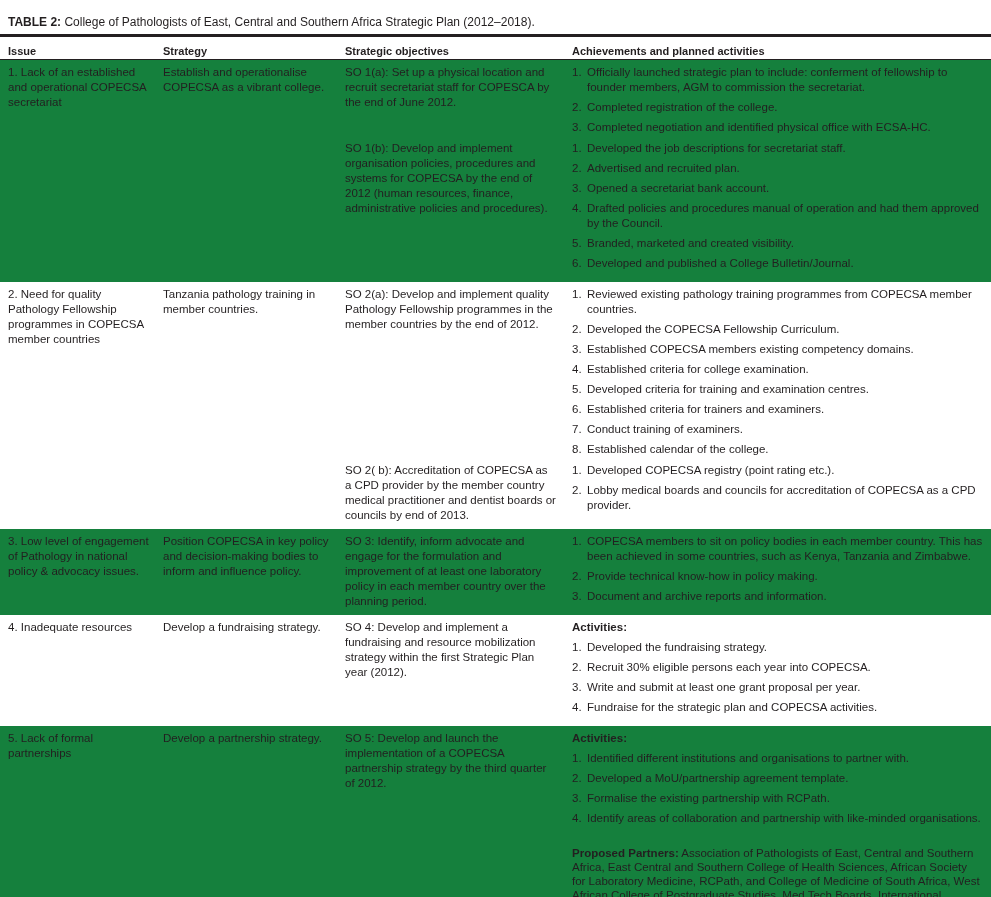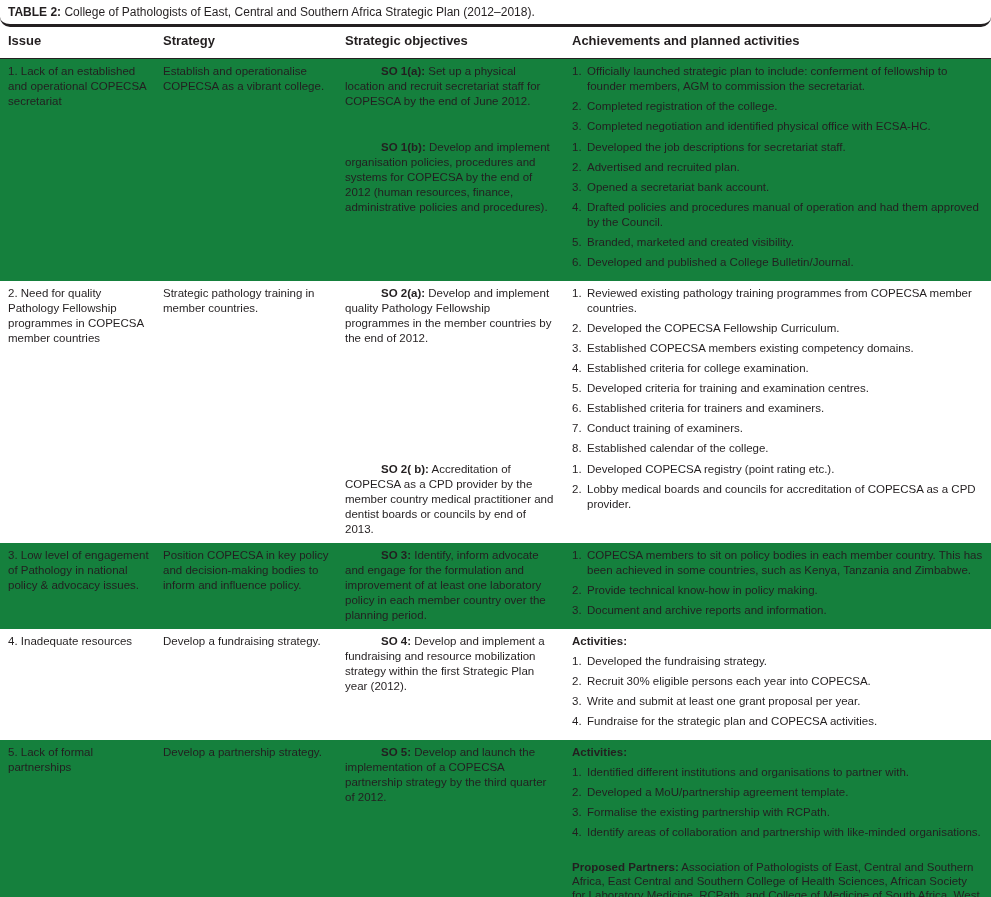--- a/index.html
+++ b/index.html
@@ -7,34 +7,33 @@
   body {
     width: 991px;
     font-family: "Liberation Sans", sans-serif;
     font-size: 11.5px;
     color: #231f20;
     -webkit-font-smoothing: antialiased;
   }
   .table-wrap { width: 991px; }
 
   .table-title {
-    padding: 5px 8px 4px 8px;
+    padding: 15px 8px 4px 8px;
     font-size: 12px;
     line-height: 15px;
     border-bottom: 3px solid #231f20;
-    border-radius: 10px;
   }
   .table-title b { font-weight: bold; }
 
   .header-row {
     display: grid;
     grid-template-columns: 155px 182px 227px 1fr;
-    padding: 7px 8px 10px 8px;
+    padding: 7px 8px 1px 8px;
     font-weight: bold;
-    font-size: 13px;
+    font-size: 11px;
     line-height: 14px;
     border-bottom: 1.5px solid #231f20;
   }
   .header-row > div { padding-right: 10px; }
 
   .row {
     display: grid;
     grid-template-columns: 155px 182px 1fr;
     padding: 5px 8px 6px 8px;
   }
@@ -48,21 +47,21 @@
   .subrow {
     display: grid;
     grid-template-columns: 227px 1fr;
   }
   .subrow + .subrow { margin-top: 1px; }
 
   .objective {
     padding-right: 16px;
     line-height: 15px;
   }
-  .so-label { font-weight: bold; margin-left: 36px; }
+  .so-label { font-weight: normal; }
 
   .ach-list { }
   .ach-header {
     font-weight: bold;
     line-height: 15px;
     margin-bottom: 5px;
   }
   .ach-item {
     display: flex;
     line-height: 15px;
@@ -141,21 +140,21 @@
               <div class="ach-item">
                 <span class="ach-num">6.</span>
                 <span class="ach-text">Developed and published a College Bulletin/Journal.</span>
               </div>
             </div>
           </div>
         </div>
       </div>
       <div class="row">
         <div class="cell">2. Need for quality Pathology Fellowship programmes in COPECSA member countries</div>
-        <div class="cell">Strategic pathology training in member countries.</div>
+        <div class="cell">Tanzania pathology training in member countries.</div>
         <div>
           <div class="subrow">
             <div class="objective"><span class="so-label">SO 2(a):</span><span> Develop and implement quality Pathology Fellowship programmes in the member countries by the end of 2012.</span></div>
             <div class="ach-list">
               <div class="ach-item">
                 <span class="ach-num">1.</span>
                 <span class="ach-text">Reviewed existing pathology training programmes from COPECSA member countries.</span>
               </div>
               <div class="ach-item">
                 <span class="ach-num">2.</span>

